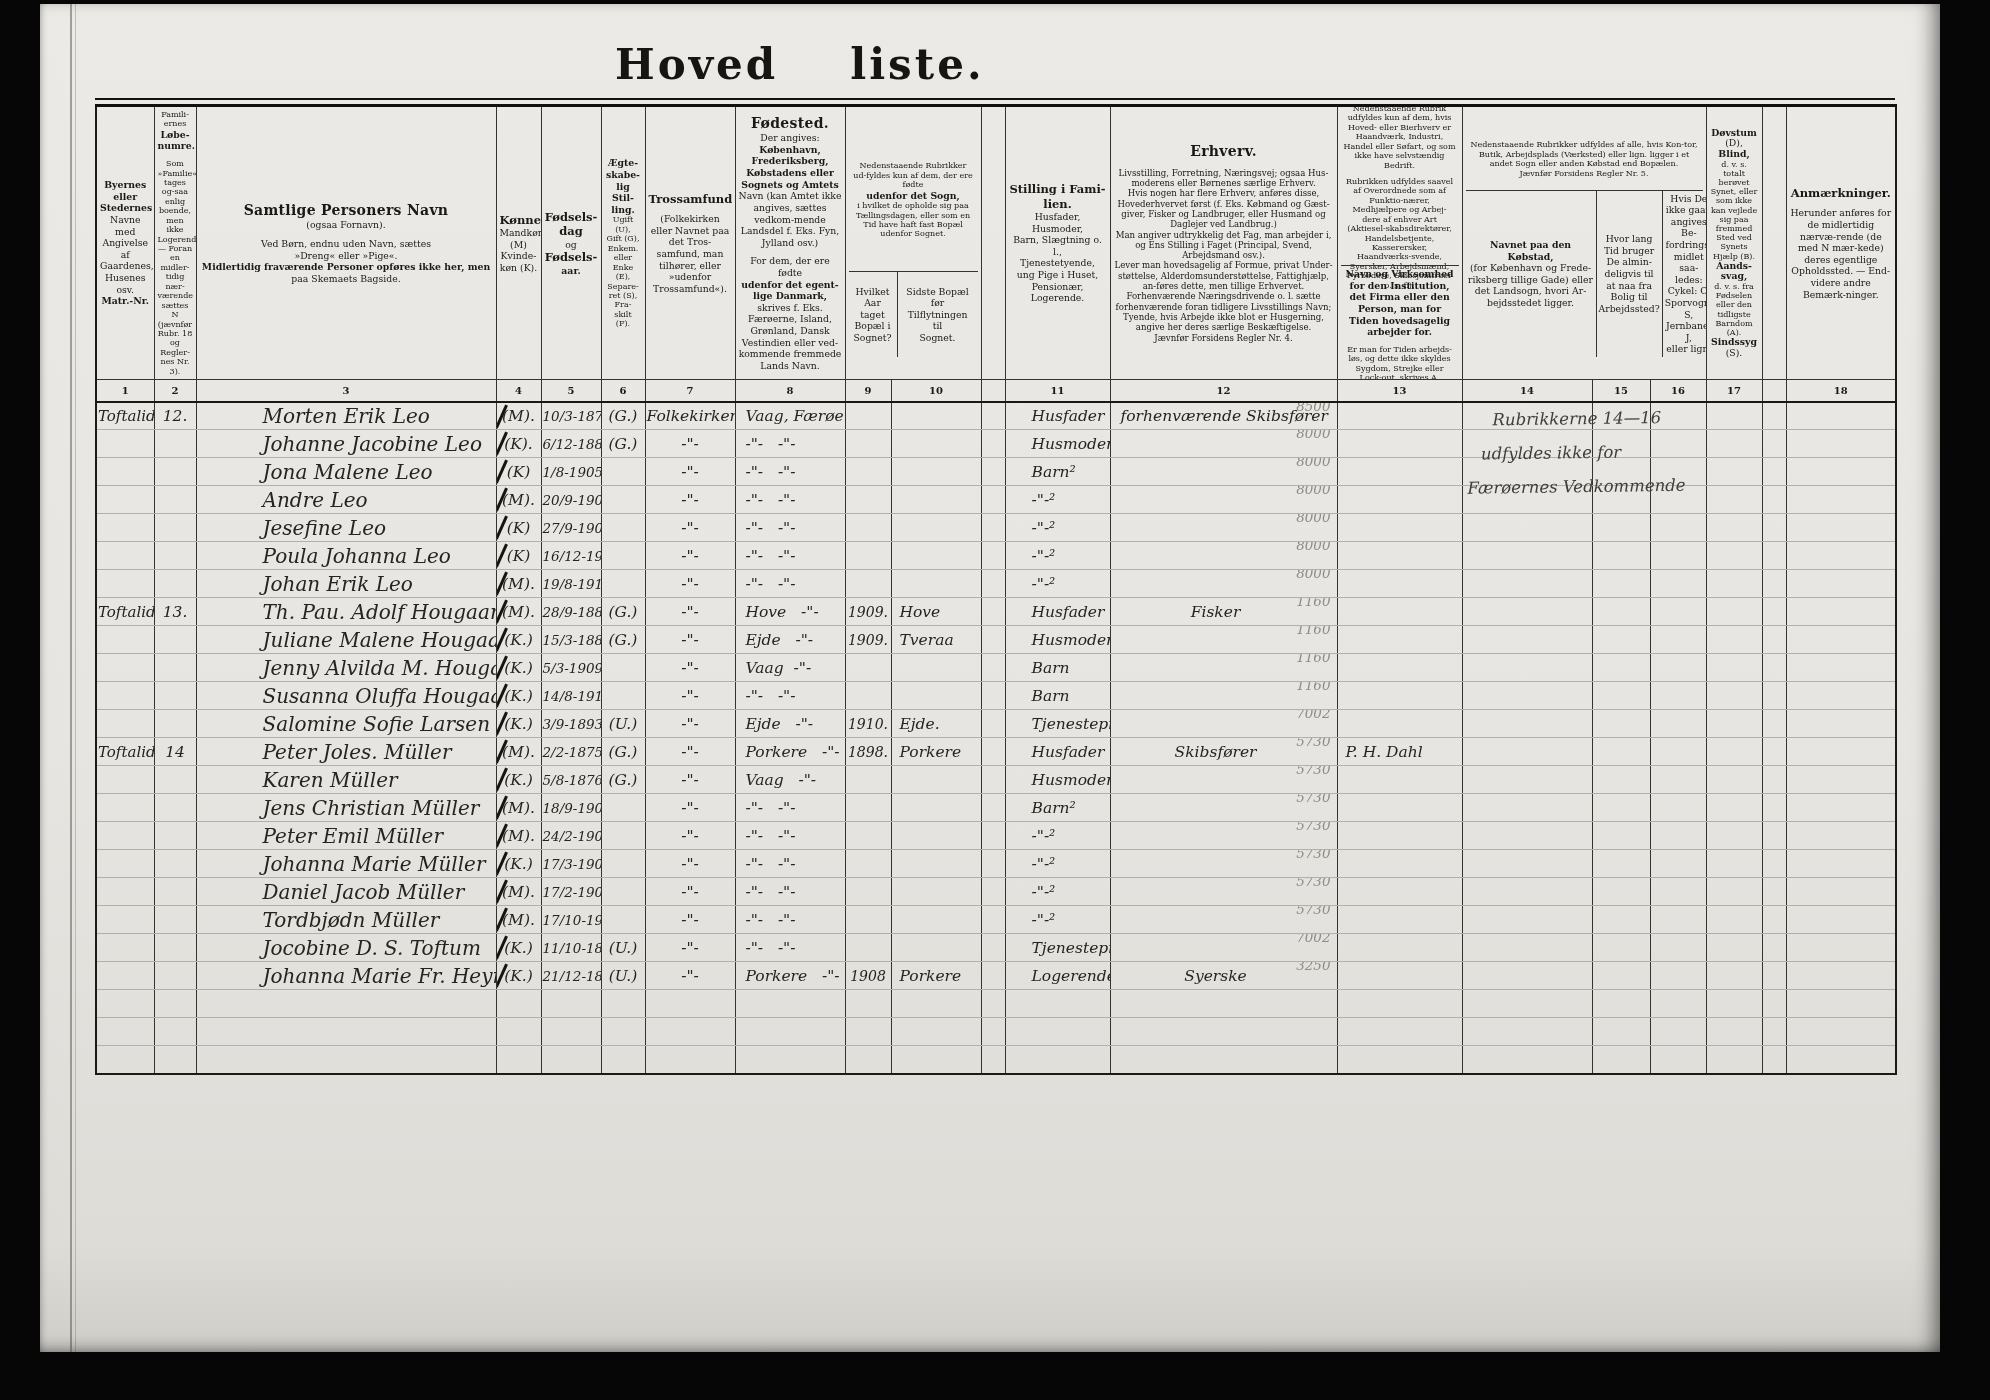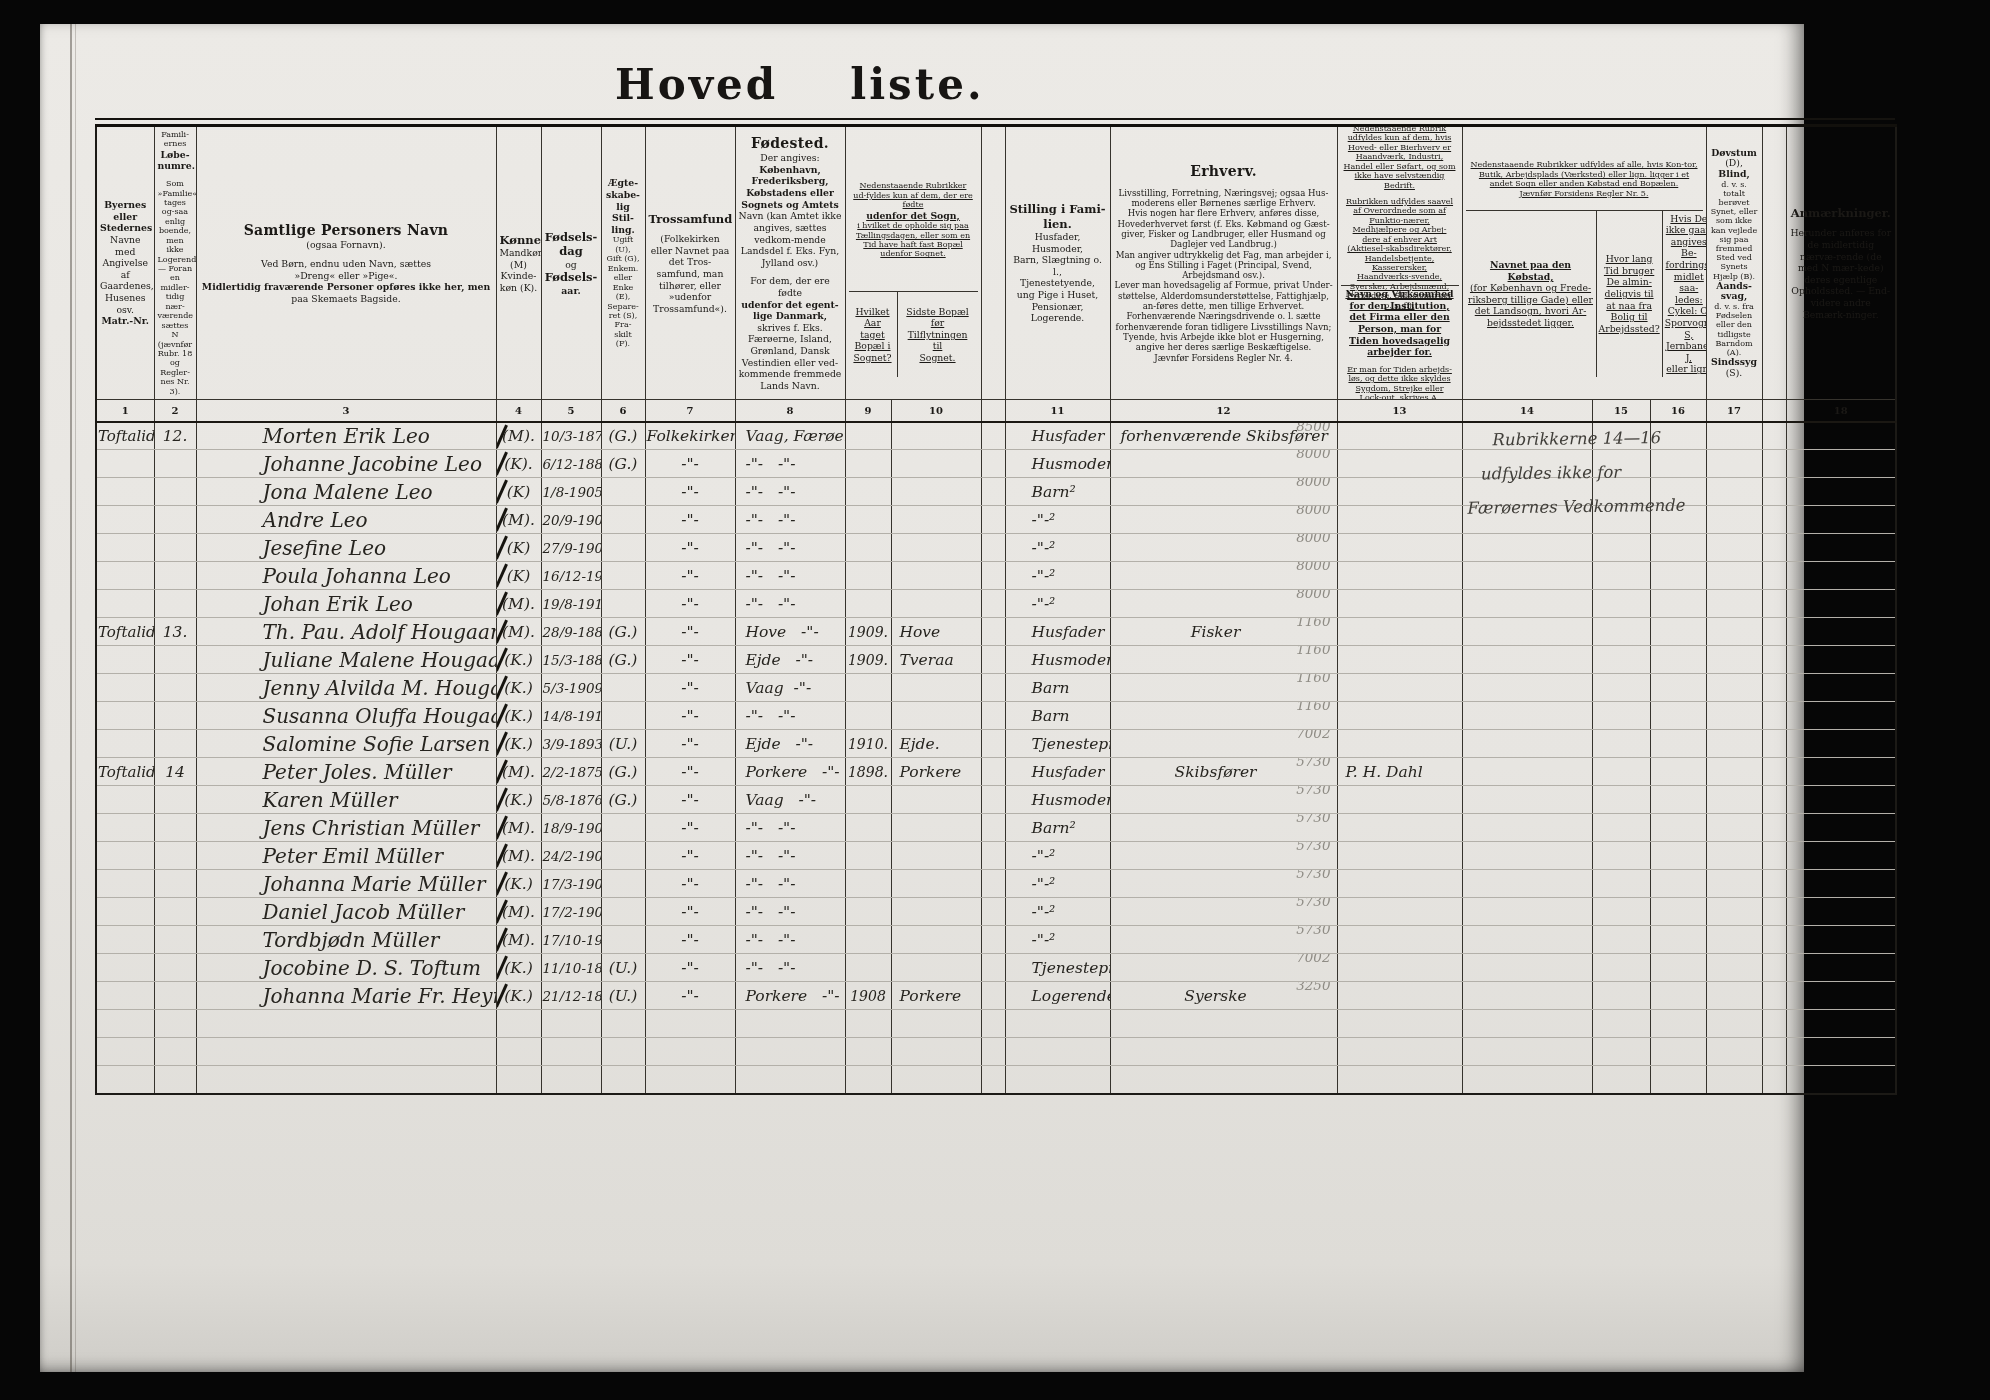--- a/index.html
+++ b/index.html
@@ -1,20 +1,20 @@
 <!DOCTYPE html>
 <html><head>
 <meta charset="utf-8">
 <style>
   html,body{margin:0;padding:0;background:#060606;width:1990px;height:1400px;overflow:hidden;
     font-family:"DejaVu Serif","Liberation Serif",serif;}
-  .page{position:absolute;left:40px;top:24px;width:1716px;height:1348px;
+  .page{position:absolute;left:40px;top:4px;width:1900px;height:1348px;
     background:linear-gradient(180deg,#eceae6 0%,#e7e5e1 55%,#dedcd7 92%,#cfcdc8 100%);
     box-shadow:inset -16px 0 20px -10px rgba(0,0,0,.5), inset 4px 0 8px -5px rgba(0,0,0,.4),
-               inset 0 -12px 16px -10px rgba(0,0,0,.35);padding-left:48px;}
+               inset 0 -12px 16px -10px rgba(0,0,0,.35);}
   .fold-line{position:absolute;left:30px;top:0;bottom:0;width:2px;background:rgba(70,64,56,.45);}
   .fold-line2{position:absolute;left:35px;top:0;bottom:0;width:1px;background:rgba(70,64,56,.25);}
   .doc-title{position:absolute;left:575px;top:36px;display:flex;column-gap:72px;
     font-size:42px;font-weight:bold;color:#171513;letter-spacing:3px;}
   .table-wrap{position:absolute;left:55px;top:100px;width:1800px;}
   .table-wrap::before{content:"";position:absolute;left:0;right:0;top:-6px;height:2px;background:#15130f;}
   table.census{border-collapse:collapse;table-layout:fixed;width:1800px;
     border:2px solid #1c1a16;border-top:3px solid #12100c;color:#1b1916;}
   td{border-left:1.4px solid #36332d;vertical-align:middle;overflow:hidden;}
   
@@ -22,21 +22,21 @@
   tr.head-row>td{border-bottom:1.4px solid #36332d;text-align:center;padding:3px 3px;}
   .hl{font-size:9.5px;line-height:1.25;}
   .hl.b{font-weight:bold;}
   .hl.t{font-size:14px;font-weight:bold;letter-spacing:.3px;}
   .hl.m{font-size:11.5px;font-weight:bold;}
   .hl.s{font-size:9.3px;}
   .hl.xs{font-size:8px;line-height:1.18;}
   .hl.gap{margin-top:7px;}
   .hd-c12 .hl.s{font-size:8.6px;line-height:1.2;}
   .hd-c17 .hl.s,.hd-c17 .hl.xs{line-height:1.15;}
-  td.grp{padding:0;text-decoration:underline;}
+  td.grp{padding:0;}
   .grp-inner{display:flex;flex-direction:column;height:228px;}
   .grp-top{display:flex;flex-direction:column;justify-content:center;padding:3px 4px;}
   .grp-bottom{display:flex;flex:1;border-top:1.4px solid #36332d;}
   .grp-bottom .sub{display:flex;flex-direction:column;justify-content:center;padding:2px;flex:1;}
   .grp-bottom .sub + .sub{border-left:1.4px solid #36332d;}
   .g910 .grp-top{height:136px;justify-content:center;}
   .g1416 .grp-top{height:82px;}
   .c13split{display:flex;flex-direction:column;height:228px;}
   .c13split .c13top{height:132px;display:flex;flex-direction:column;justify-content:center;padding:2px 3px;}
   .c13split .c13bot{flex:1;border-top:1.4px solid #36332d;display:flex;flex-direction:column;justify-content:center;padding:2px 3px;}

